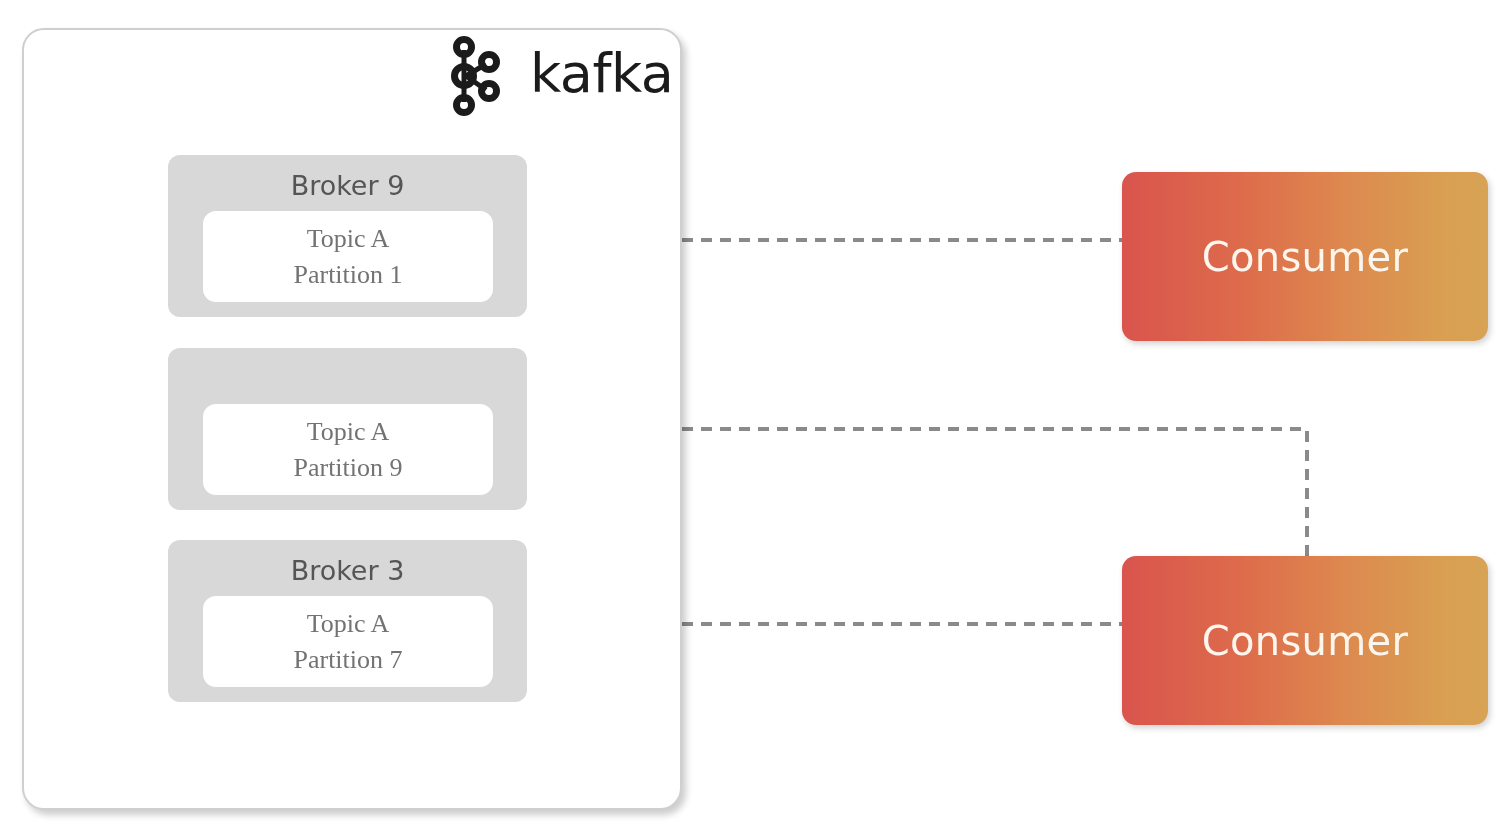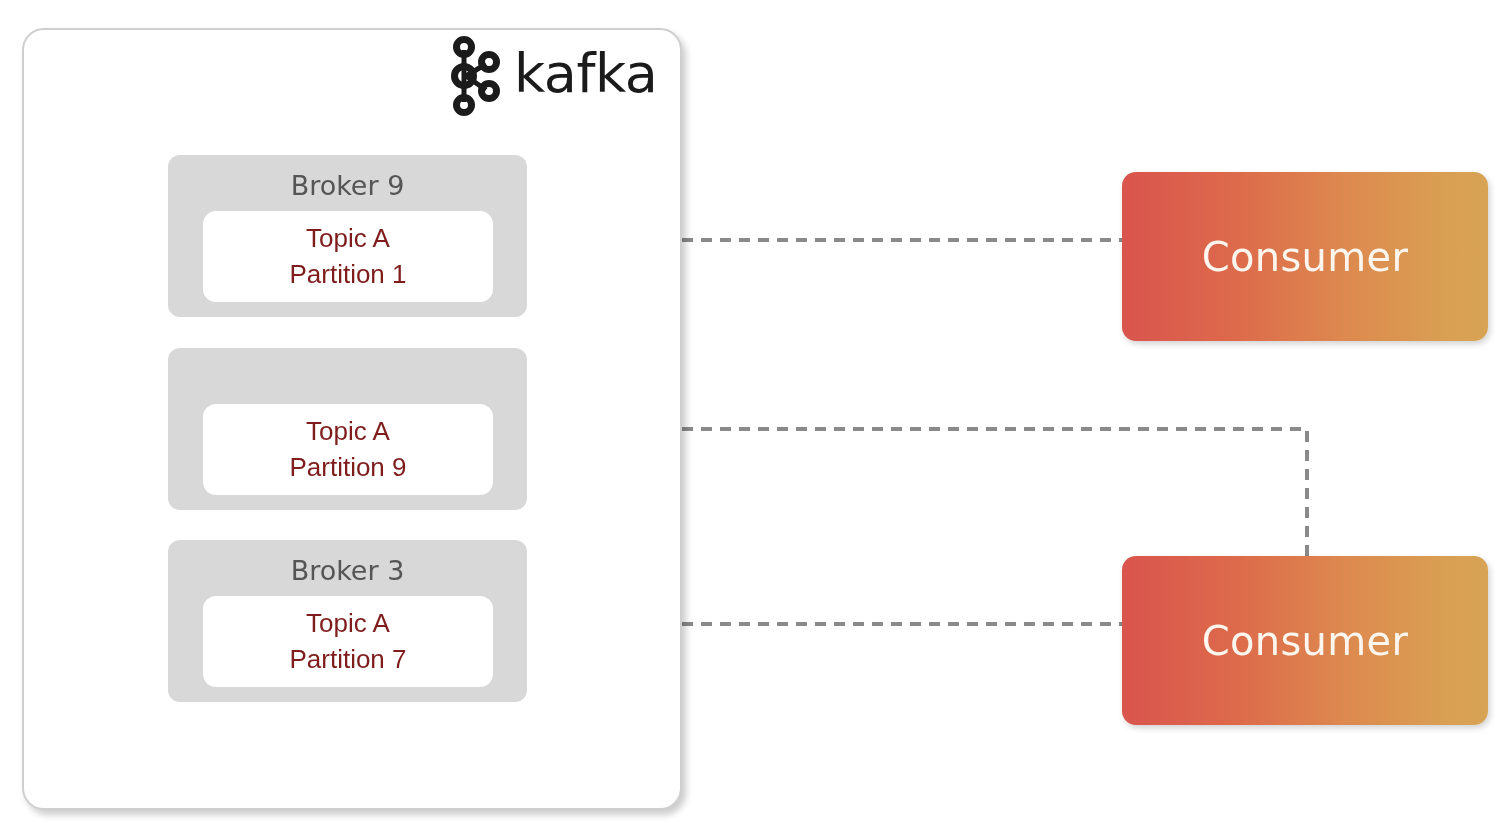--- a/index.html
+++ b/index.html
@@ -32,21 +32,21 @@
     box-sizing: border-box;
   }
 
   
   .kafka-brand {
     position: absolute;
     left: 448px;
     top: 34px;
     display: flex;
     align-items: center;
-    gap: 12px;
+    gap: 28px;
   }
   .kafka-mark {
     width: 54px;
     height: 84px;
     display: block;
   }
   .kafka-word {
     font-family: "DejaVu Sans", sans-serif;
     font-size: 54px;
     font-weight: 400;
@@ -85,23 +85,23 @@
     background: #ffffff;
     border-radius: 13px;
     display: flex;
     flex-direction: column;
     align-items: center;
     justify-content: center;
     box-sizing: border-box;
   }
   .partition span {
     font-size: 26px;
-    color: #7f1d1d;
+    color: #737373;
     line-height: 1.35;
-    font-family: Liberation Sans, sans-serif;
+    font-family: Liberation Serif, serif;
   }
 
   #broker-1 { top: 155px; }
   #broker-2 { top: 348px; }
   #broker-3 { top: 540px; }
 
   
   .consumer {
     position: absolute;
     left: 1122px;

